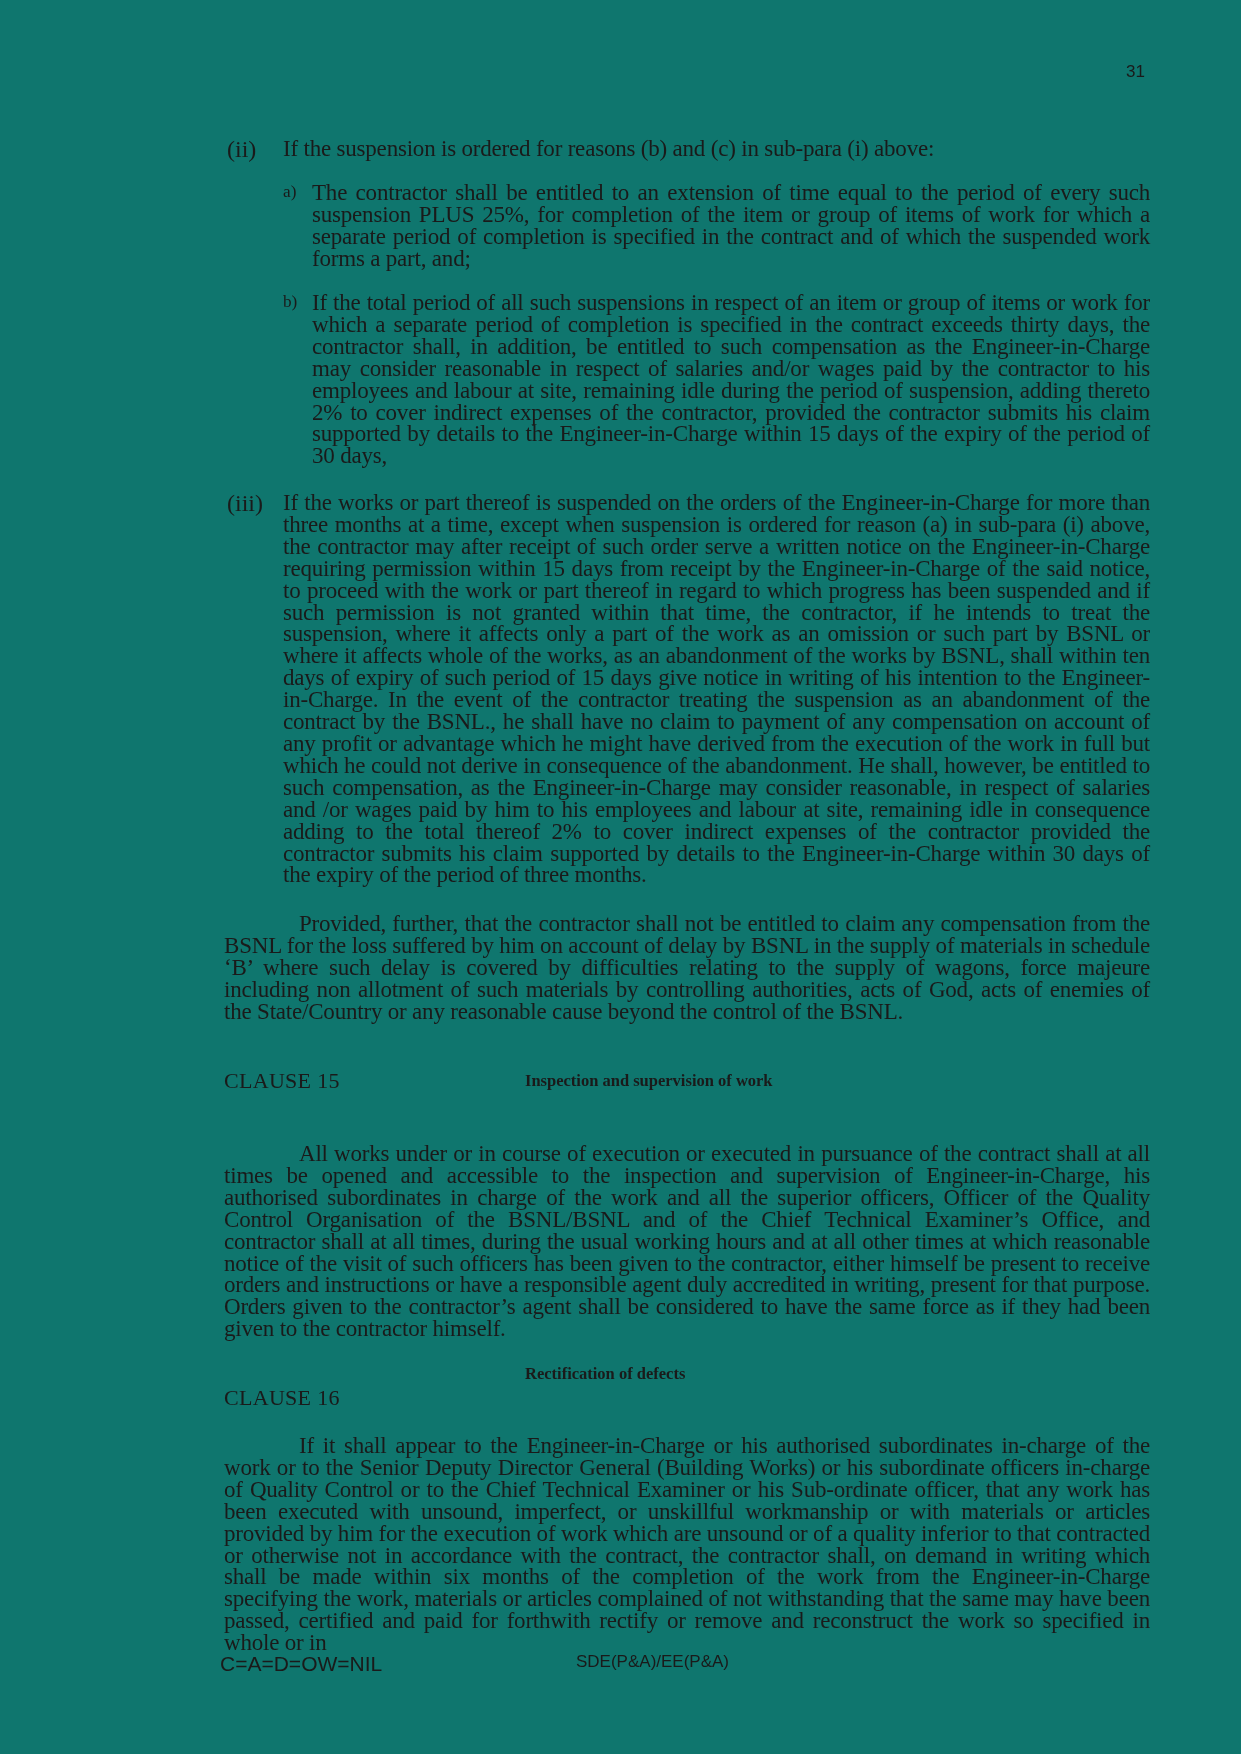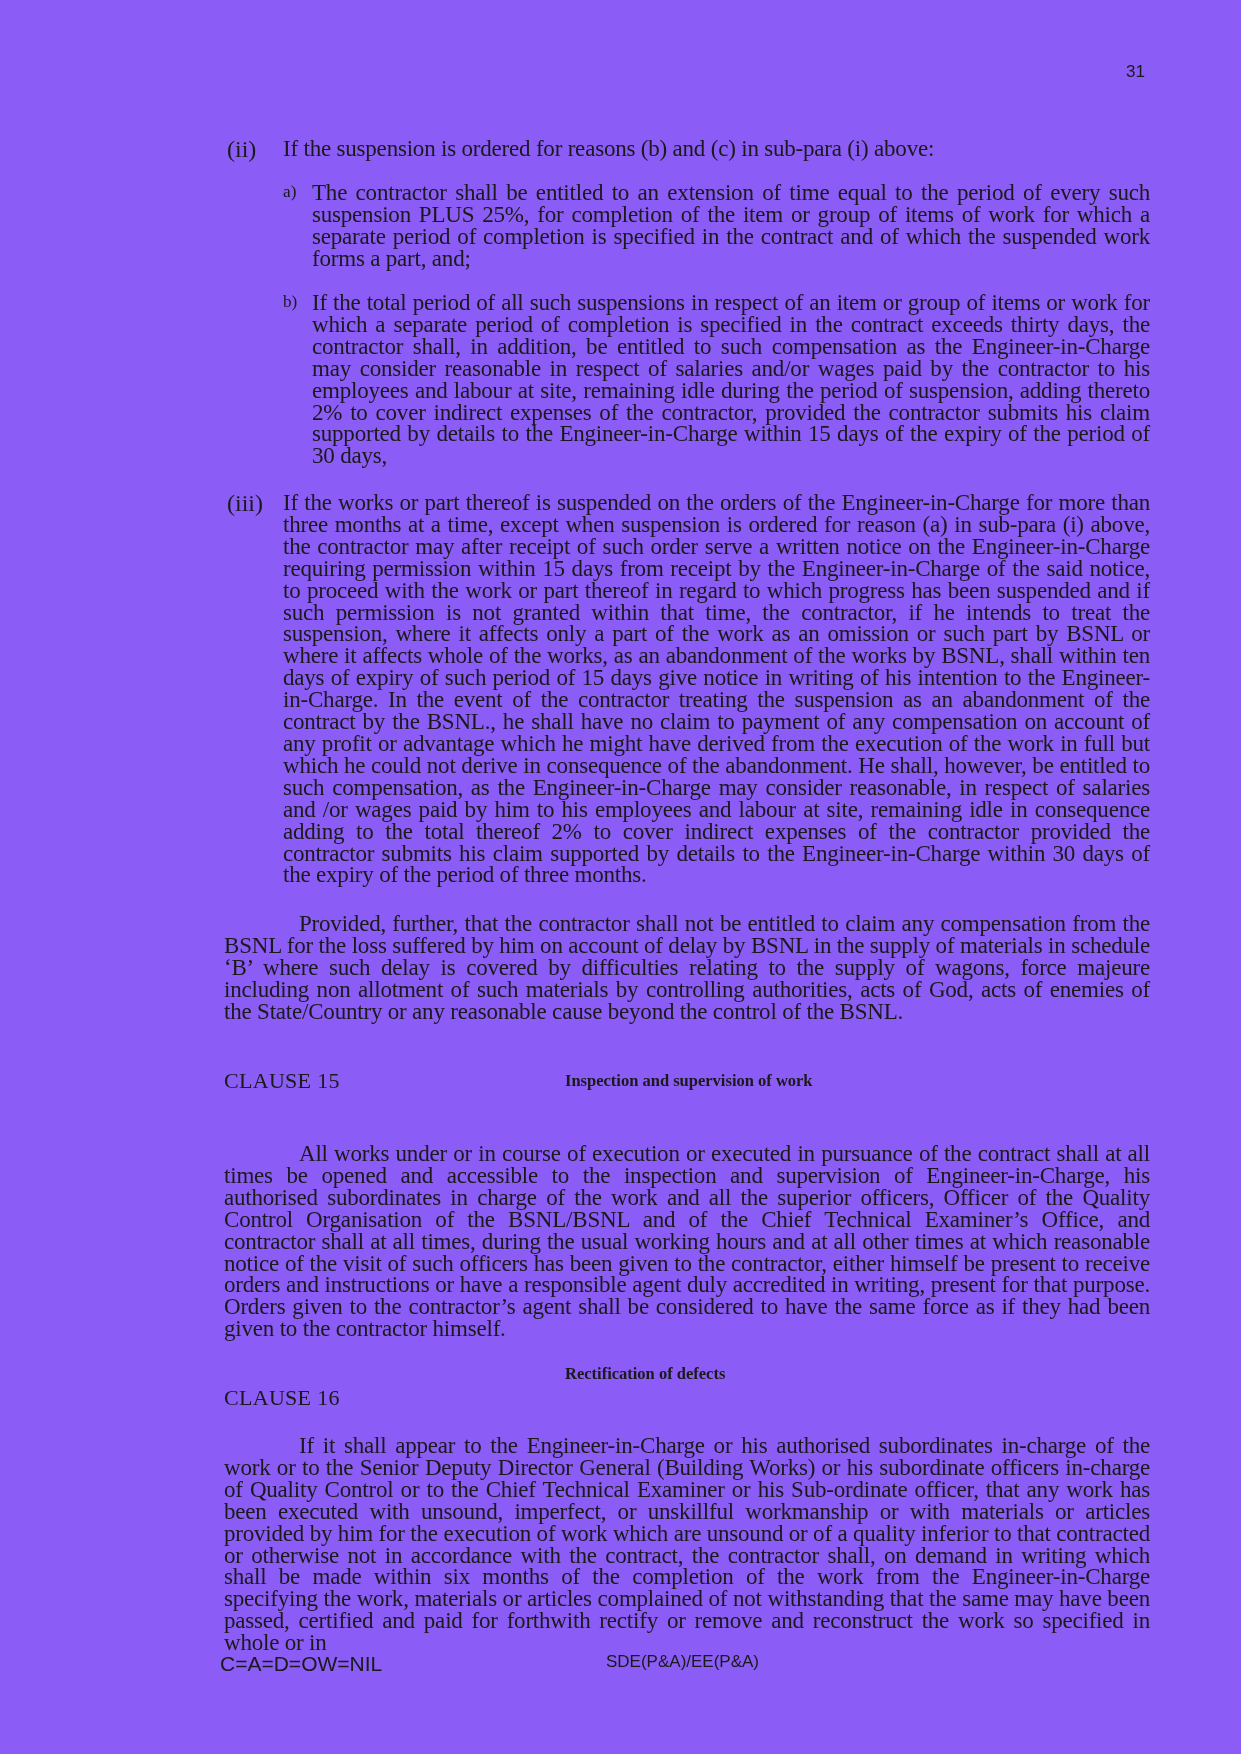--- a/index.html
+++ b/index.html
@@ -1,28 +1,28 @@
 <!DOCTYPE html>
 <html><head>
 <meta charset="utf-8">
 <style>
   html, body { margin: 0; padding: 0; background: #ffffff; }
   body { width: 1241px; height: 1754px; position: relative; overflow: hidden; color: #1a1a1a; }
-  .page { position: absolute; left: 0; top: 0; width: 1241px; height: 1754px; background: #8b5cf6; }
+  .page { position: absolute; left: 0; top: 0; width: 1241px; height: 1754px; background: #0f766e; }
   .serif { font-family: "Liberation Serif", "DejaVu Serif", serif; }
   .sans { font-family: "Liberation Sans", "DejaVu Sans", sans-serif; }
   .page-number { position: absolute; left: 1126px; top: 62px; font-size: 17px; }
   .block { position: absolute; font-size: 23px; line-height: 21.9px; text-align: justify; letter-spacing: -0.2px; }
   .roman { position: absolute; left: 227px; font-size: 24px; }
   .label { position: absolute; font-size: 17.2px; }
   .para-indent { text-indent: 75px; }
   .clause-num { position: absolute; left: 224px; font-size: 22px; font-weight: normal; letter-spacing: 0.3px; }
-  .clause-title { position: absolute; left: 525px; font-size: 16.5px; font-weight: bold; margin-left: 40px; }
+  .clause-title { position: absolute; left: 525px; font-size: 16.5px; font-weight: bold; }
   .footer-left { position: absolute; left: 220px; top: 1652px; font-size: 21px; }
-  .footer-center { position: absolute; left: 606px; top: 1652px; font-size: 17px; }
+  .footer-center { position: absolute; left: 576px; top: 1652px; font-size: 17px; }
   .lastline { text-align-last: left; }
 </style>
 </head>
 <body>
 
 <div class="page">
 
   <div class="page-number sans">31</div>
 
   <div class="roman serif" style="top:136px;">(ii)</div>

